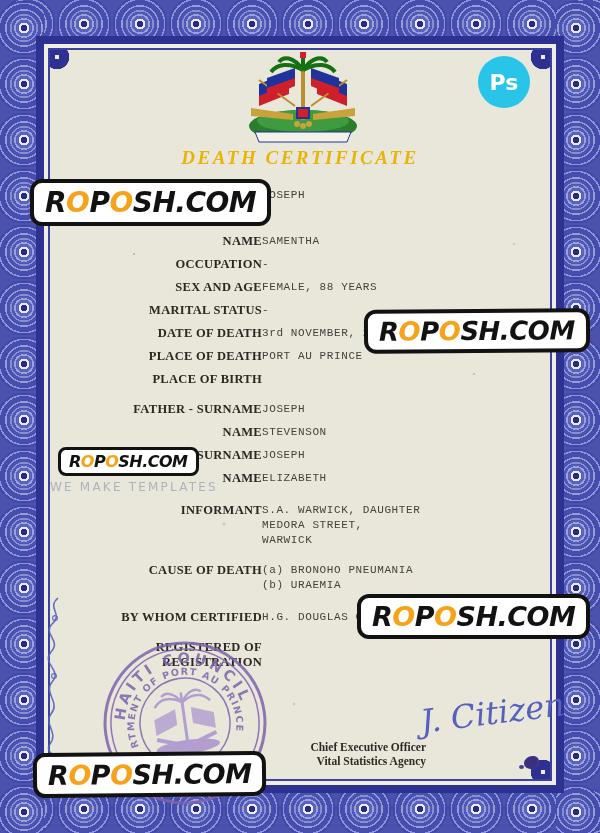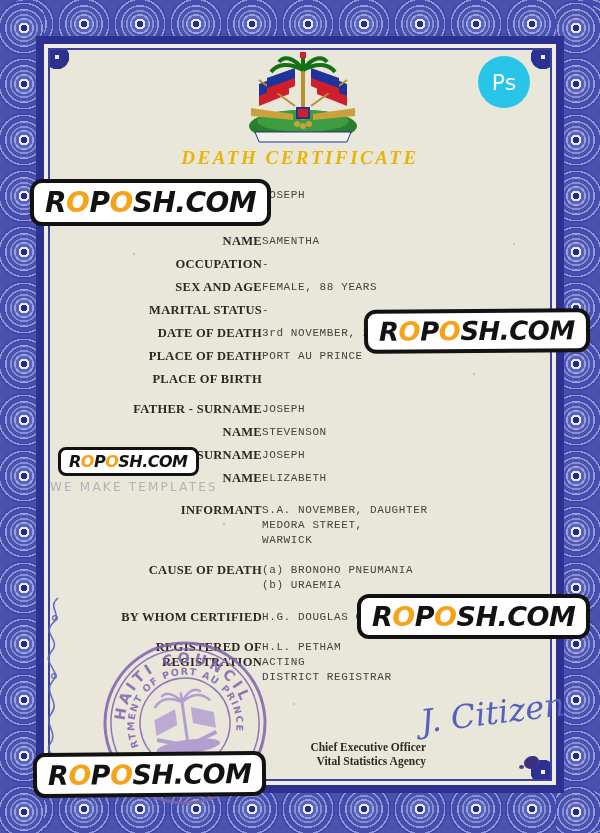--- a/index.html
+++ b/index.html
@@ -98,21 +98,21 @@
   .wm2{left:364px;top:309px;font-size:26px;transform:rotate(-.4deg);}
   .wm3{left:58px;top:447px;font-size:16px;border-width:3px;border-radius:8px;padding:2px 8px;}
   .wm4{left:357px;top:594px;font-size:27px;}
   .wm5{left:33px;top:752px;font-size:27px;transform:rotate(-.6deg);}
   .tagline{position:absolute;left:50px;top:480px;z-index:2;
     font-family:"DejaVu Sans",sans-serif;font-weight:normal;font-size:12px;
     letter-spacing:2.2px;color:rgba(100,120,145,.45);}
   
   .psbadge{position:absolute;left:478px;top:56px;width:52px;height:52px;z-index:6;
     border-radius:50%;background:var(--ps);display:flex;align-items:center;
-    justify-content:center;font-family:"DejaVu Sans",sans-serif;font-weight:normal;
+    justify-content:center;font-family:"DejaVu Sans",sans-serif;font-weight:bold;
     font-size:22px;color:#fff;}
 </style>
 </head>
 <body>
 
 <div class="canvas">
 
   <div class="edge top"></div>
   <div class="edge bottom"></div>
   <div class="edge left"></div>
@@ -212,45 +212,40 @@
       <span class="lab">MOTHER - SURNAME</span>
       <span class="val">JOSEPH</span>
     </div>
     <div class="row indent">
       <span class="lab">NAME</span>
       <span class="val">ELIZABETH</span>
     </div>
     <div class="row multi g2">
       <span class="lab">INFORMANT</span>
       <span class="val">
-        <span class="vline">S.A. NOVEMBER, DAUGHTER</span>
+        <span class="vline">S.A. WARWICK, DAUGHTER</span>
         <span class="vline">MEDORA STREET,</span>
         <span class="vline">WARWICK</span>
       </span>
     </div>
     <div class="row multi g3">
       <span class="lab">CAUSE OF DEATH</span>
       <span class="val">
         <span class="vline">(a) BRONOHO PNEUMANIA</span>
         <span class="vline">(b) URAEMIA</span>
       </span>
     </div>
     <div class="row g4">
       <span class="lab">BY WHOM CERTIFIED</span>
       <span class="val">H.G. DOUGLAS COOKSON (REGISTERED)</span>
     </div>
     <div class="row multi g5">
       <span class="lab">
         <span class="labline">REGISTERED OF</span>
         <span class="labline">REGISTRATION</span>
-      </span>
-      <span class="val">
-        <span class="vline">H.L. PETHAM</span>
-        <span class="vline">ACTING</span>
-        <span class="vline">DISTRICT REGISTRAR</span>
       </span>
     </div>
   </div>
 
   <div class="tagline">WE MAKE TEMPLATES</div>
 
   <svg class="stamp" width="174" height="174" viewBox="0 0 174 174">
     <defs>
       <path id="arcTop" d="M 27,87 A 60,60 0 0 1 147,87"></path>
       <path id="arcInner" d="M 38,104 A 51,51 0 1 1 136,104"></path>

